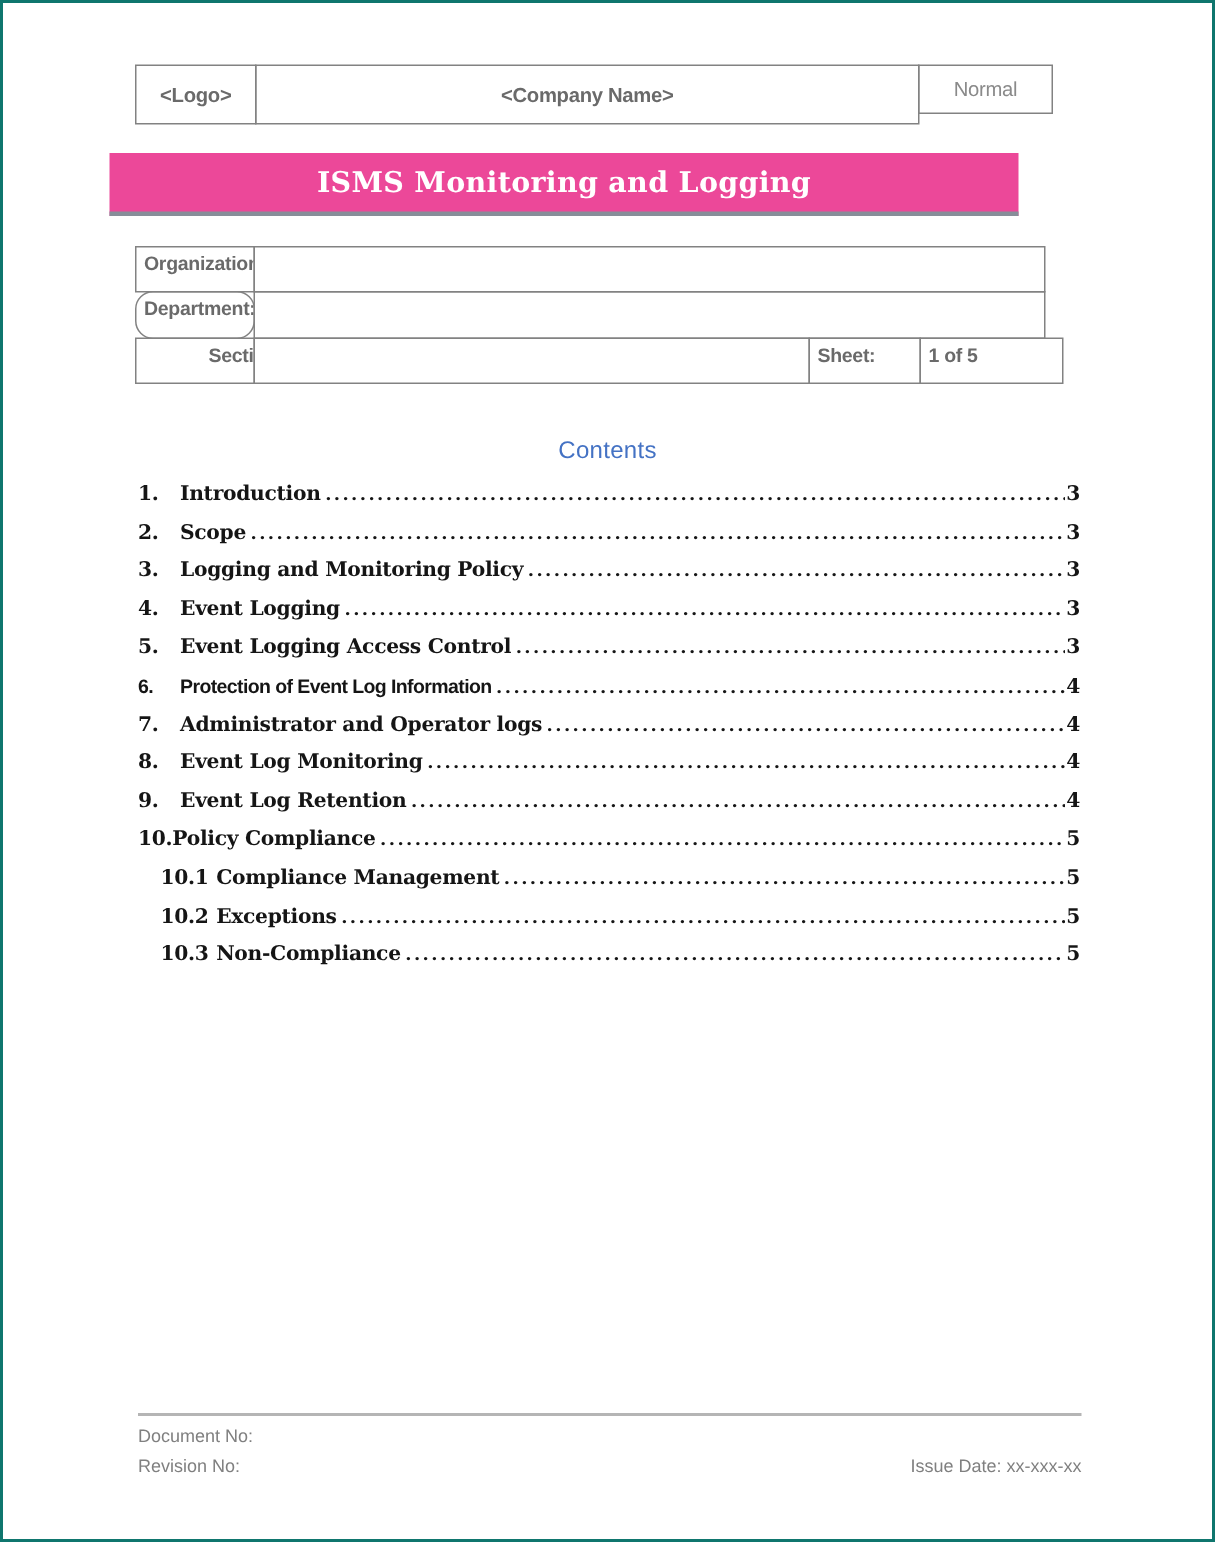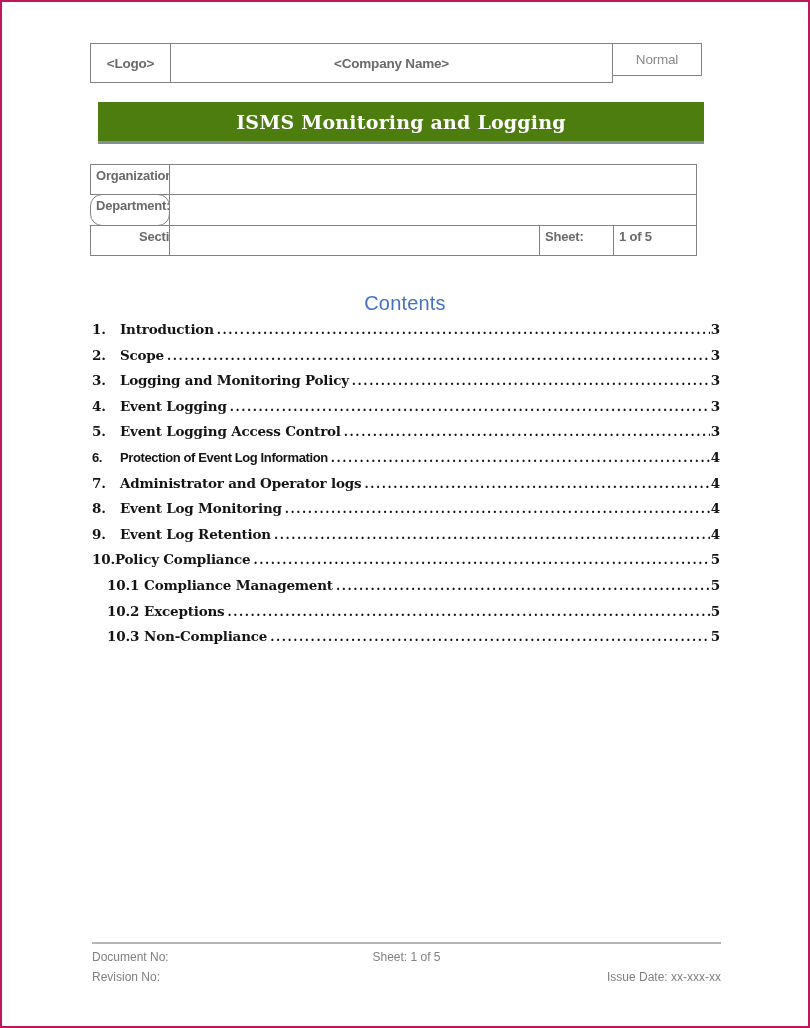--- a/index.html
+++ b/index.html
@@ -1,37 +1,37 @@
 <!DOCTYPE html>
 <html><head>
 <meta charset="utf-8">
 <style>
   html,body { margin:0; padding:0; background:#fff; }
   .page {
     position:relative; width:810px; height:1028px;
-    box-sizing:border-box; border:2px solid #be185d;
+    box-sizing:border-box; border:2px solid #0f766e;
     background:#fff; overflow:hidden;
     font-family:"Liberation Sans", sans-serif;
   }
 
   
   .header-table { position:absolute; left:88px; top:41px; width:606px; height:40px; }
   .hcell {
     position:absolute; box-sizing:border-box; border:1px solid #828282;
     display:flex; align-items:center; justify-content:center;
     color:#6a6a6a; font-size:13.5px; font-weight:bold; letter-spacing:-0.2px;
   }
   .hc-logo    { left:0;     top:0; width:81px;  height:40px; }
   .hc-company { left:80px;  top:0; width:443px; height:40px; }
   .hc-normal  { left:522px; top:0; width:90px;  height:33px; font-weight:normal; color:#8a8a8a; }
 
   
   .banner {
-    position:absolute; left:96px; top:100px; width:606px; height:39px;
-    background:#4d7c0f; border-bottom:3px solid #878E99;
+    position:absolute; left:71px; top:100px; width:606px; height:39px;
+    background:#ec4899; border-bottom:3px solid #878E99;
     display:flex; align-items:center; justify-content:center;
   }
   .banner-title {
     color:#fff; font-family:"DejaVu Serif", serif; font-weight:bold;
     font-size:19px; letter-spacing:0.2px;
   }
 
   
   .info-table { position:absolute; left:88px; top:162px; width:606px; height:92px; }
   .icell {
@@ -39,26 +39,26 @@
     padding:3px 5px; color:#6a6a6a; font-size:13px; font-weight:bold;
     letter-spacing:-0.2px; overflow:hidden;
   }
   .ic-lab-1 { left:0; top:0;  width:80px;  height:31px; }
   .ic-val-1 { left:79px; top:0; width:528px; height:31px; }
   .ic-lab-2 { left:0; top:30px; width:80px;  height:32px;border-radius:12px; }
   .ic-val-2 { left:79px; top:30px; width:528px; height:32px; }
   .ic-lab-3 { left:0; top:61px; width:80px;  height:31px;padding-left:48px; }
   .ic-val-3 { left:79px; top:61px; width:371px; height:31px; }
   .ic-sheet { left:449px; top:61px; width:75px; height:31px; }
-  .ic-sheetval { left:523px; top:61px; width:84px; height:31px; }
+  .ic-sheetval { left:523px; top:61px; width:96px; height:31px; }
 
   
   .contents-heading {
     position:absolute; left:0; top:290px; width:100%; text-align:center;
-    color:#4472C4; font-size:20px; letter-spacing:0.2px;
+    color:#4472C4; font-size:16px; letter-spacing:0.2px;
   }
   .toc { position:absolute; left:90px; top:319px; width:628px; }
   .toc-row {
     display:flex; align-items:baseline; height:25.6px; line-height:17px;
     font-family:"DejaVu Serif", serif; font-weight:bold; font-size:13.5px;
     color:#151515; letter-spacing:-0.2px; white-space:nowrap;
   }
   .toc-num { flex:0 0 28px; }
   .toc-item-flush .toc-num { flex:0 0 auto; }
   .toc-sub { padding-left:15px; }
@@ -208,21 +208,20 @@
         <span class="toc-num">10.3</span>
         <span class="toc-title">Non-Compliance</span>
         <span class="dots">....................................................................................................................................................................................................................................................................</span>
         <span class="toc-page">5</span>
       </div>
     </div>
 
   <div class="footer">
     <div class="footer-row">
       <span class="f-left">Document No:</span>
-      <span class="f-center">Sheet: 1 of 5</span>
       <span class="f-right"></span>
     </div>
     <div class="footer-row">
       <span class="f-left">Revision No:</span>
       <span class="f-center"></span>
       <span class="f-right">Issue Date: xx-xxx-xx</span>
     </div>
   </div>
 
 </div>

